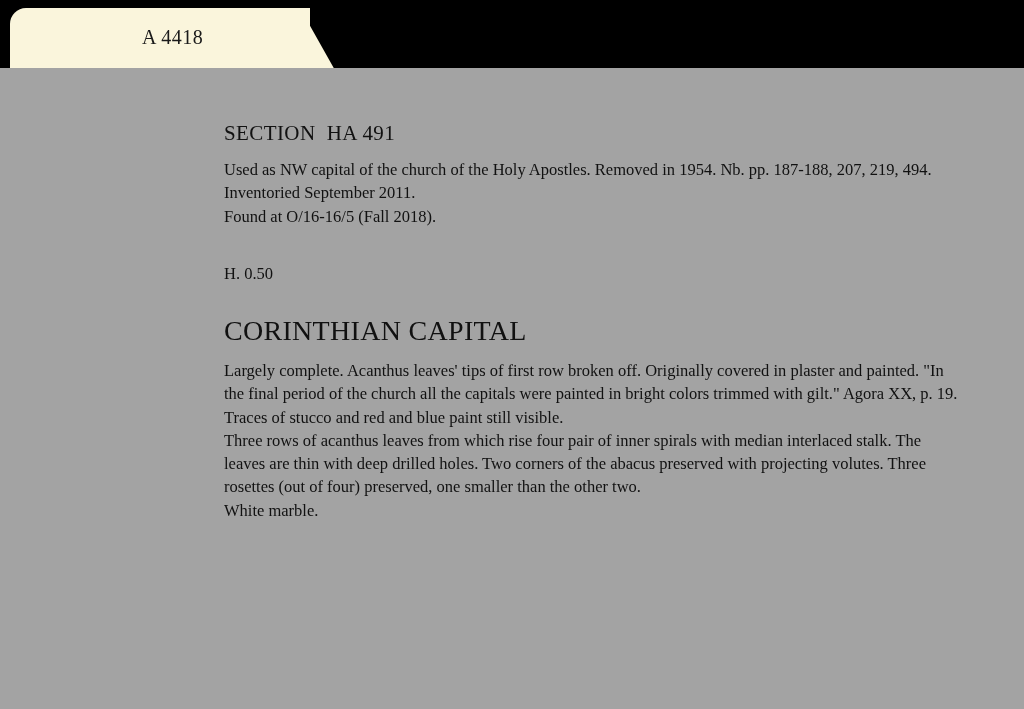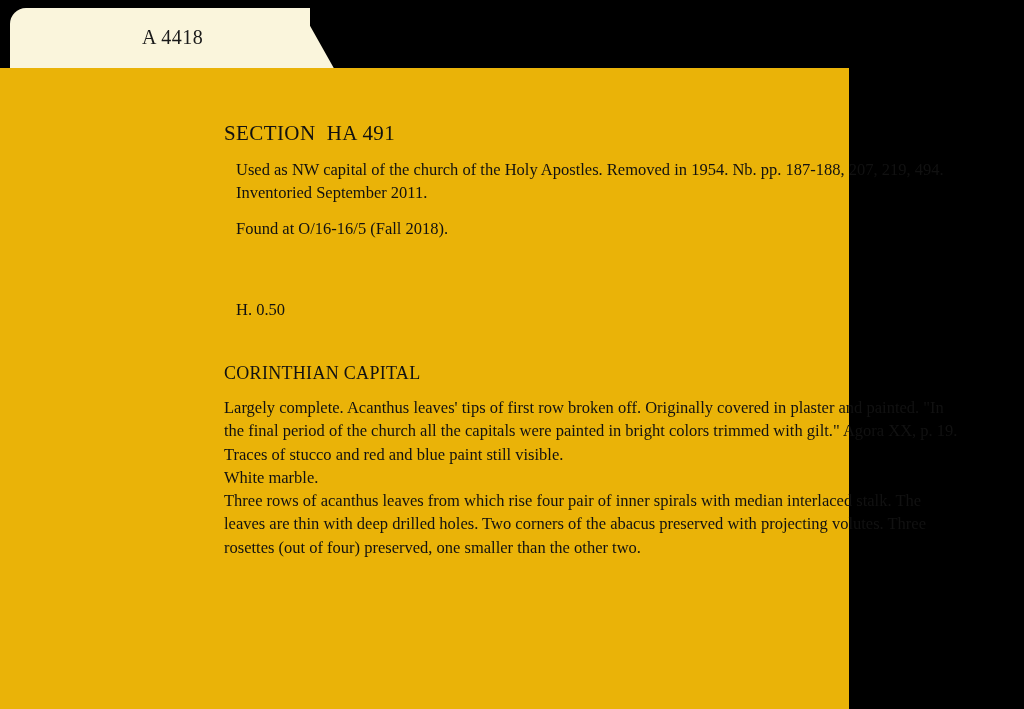--- a/index.html
+++ b/index.html
@@ -13,23 +13,23 @@
     height: 709px;
     background: #000000;
     overflow: hidden;
     font-family: "Liberation Serif", serif;
   }
   
   #card-body {
     position: absolute;
     left: 0;
     top: 68px;
-    width: 849px;
+    width: 1024px;
     height: 641px;
-    background: #eab308;
+    background: #a3a3a3;
   }
   
   #card-tab {
     position: absolute;
     left: 10px;
     top: 8px;
     width: 300px;
     height: 64px;
     background: #faf5dc;
     border-top-left-radius: 16px;
@@ -64,30 +64,30 @@
     color: #111111;
     letter-spacing: 0.4px;
     margin: 0 0 12px 0;
     font-weight: normal;
     white-space: pre;
   }
   .body-text {
     font-size: 16.5px;
     line-height: 1.41;
     color: #111111;
-    margin: 12px;
+    margin: 0;
   }
   .block-gap-large {
     height: 34px;
   }
   .block-gap-medium {
     height: 30px;
   }
   .title-heading {
-    font-size: 18px;
+    font-size: 28px;
     color: #111111;
     letter-spacing: 0.3px;
     margin: 0 0 12px 0;
     font-weight: normal;
     white-space: pre;
   }
   .para {
     font-size: 16.5px;
     line-height: 1.41;
     color: #111111;
@@ -115,22 +115,22 @@
       <div class="block-gap-large"></div>
 
       <p class="body-text">H. 0.50</p>
 
       <div class="block-gap-medium"></div>
 
       <div class="title-heading">CORINTHIAN CAPITAL</div>
 
       <p class="para">Largely complete. Acanthus leaves' tips of first row broken off. Originally covered in plaster and painted. "In the final period of the church all the capitals were painted in bright colors trimmed with gilt." Agora XX, p. 19. Traces of stucco and red and blue paint still visible.</p>
 
+      <p class="para">Three rows of acanthus leaves from which rise four pair of inner spirals with median interlaced stalk. The leaves are thin with deep drilled holes. Two corners of the abacus preserved with projecting volutes. Three rosettes (out of four) preserved, one smaller than the other two.</p>
+
       <p class="para">White marble.</p>
-
-      <p class="para">Three rows of acanthus leaves from which rise four pair of inner spirals with median interlaced stalk. The leaves are thin with deep drilled holes. Two corners of the abacus preserved with projecting volutes. Three rosettes (out of four) preserved, one smaller than the other two.</p>
 
     </div>
   </div>
 
   <div id="tab-label">A 4418</div>
 
 </div>
 
 </body></html>

